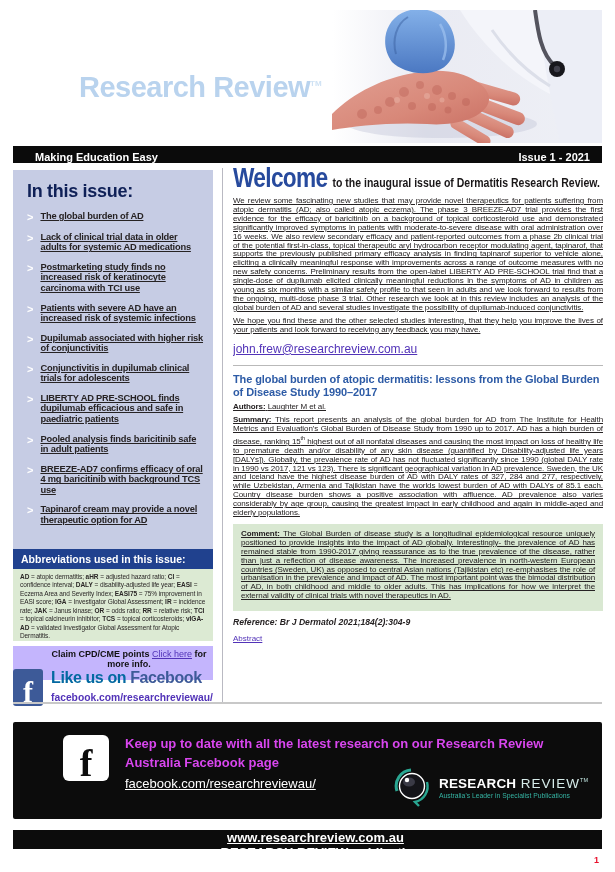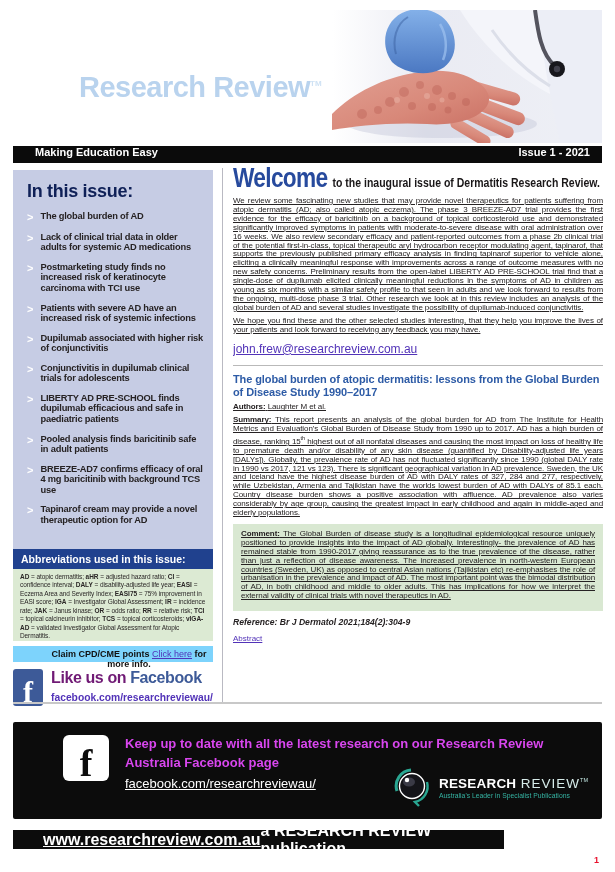--- a/index.html
+++ b/index.html
@@ -17,46 +17,46 @@
   }
   .banner svg { position:absolute; right:0; top:0; height:133px; width:310px; }
   .banner-text { position:absolute; left:26px; top:14px; z-index:2;margin-left:40px; }
   .mast-title { font-size:47px; font-weight:bold; color:#ffffff; letter-spacing:-1.5px; line-height:1.02; }
   .mast-sub { font-size:29px; font-weight:bold; color:#b9d3ee; letter-spacing:-0.5px; line-height:1.05; }
   .mast-tm { font-size:8px; vertical-align:super; color:#cfe2f4; font-weight:bold; letter-spacing:0; }
 
   
   .strapbar {
     left:13px; top:146px; width:589px; height:17px; background:#0b0b0b; color:#fff;
-    display:flex; justify-content:space-between; align-items:flex-start;
+    display:flex; justify-content:space-between; align-items:flex-end;
     padding:0 12px 0 22px; font-size:11px; font-weight:bold;
   }
 
   
   .issue-box { left:13px; top:170px; width:200px; height:445px; background:#c6cce4; padding:11px 8px 8px 14px; }
   .issue-title { font-size:18px; font-weight:bold; color:#0f2057; margin-bottom:9px; letter-spacing:-0.3px; }
   .si { display:flex; gap:7px; margin-bottom:8.5px; }
   .si .arr { color:#ffffff; font-weight:bold; font-size:11px; line-height:1.1; }
   .si .lbl { font-size:9.3px; font-weight:bold; color:#29252
 
-6; letter-spacing:-0.2px; line-height:1.16; }
+6; letter-spacing:-0.2px; line-height:1.16;text-decoration:underline; }
   .abbrev-bar { left:13px; top:549px; width:200px; height:20px; background:#20418e; color:#fff;
     font-size:10.5px; font-weight:bold; padding:4px 0 0 8px; }
   .abbrev-box { left:13px; top:569px; width:200px; height:72px; background:#dcead3;
     padding:4px 6px 3px 7px; font-size:6.5px; line-height:1.3; color:#2a2626; letter-spacing:-0.1px; }
   .abbrev-box b { letter-spacing:0; }
-  .cpd-box { left:13px; top:646px; width:200px; height:16px; background:#7dd3fc; text-align:center;
+  .cpd-box { left:13px; top:646px; width:200px; height:34px; background:#c4b5fd; text-align:center;
     font-size:9px; font-weight:bold; padding-top:2.5px; color:#111;padding-left:32px; }
   .cpd-box a { font-weight:normal; }
   .fb-box { left:13px; top:669px; width:200px; display:flex; gap:8px; align-items:flex-start; }
   .fb-sq { width:37px; height:37px; background:#3d5a98; border-radius:3px; color:#fff;
     font-weight:bold; font-size:30px; display:flex; justify-content:center; align-items:flex-end;
     line-height:0.95; font-family:"Liberation Serif", serif; }
   .fb-like-line { font-size:16px; font-weight:bold; letter-spacing:-0.4px; white-space:nowrap; }
-  .fb-like-line .pfx { color:#701a75; }
+  .fb-like-line .pfx { color:#0369a1; }
   .fb-like-line .brand { color:#3d5a98; }
   .fb-url { font-size:10.3px; font-weight:bold; }
 
   .vdiv { left:222px; top:168px; width:1px; height:534px; background:#b9b9c2; }
   .hdiv-full { left:13px; top:702px; width:589px; height:2px; background:#c8c8c8; }
 
   
   .main { left:233px; top:163px; width:370px; height:539px; overflow:hidden; }
   .welcome-line { white-space:nowrap; transform:scaleX(0.84); transform-origin:left; display:flex; align-items:baseline; gap:6px; margin-bottom:3px; }
   .welcome-word { font-size:27px; font-weight:bold; color:#274a9d; letter-spacing:-0.8px; }
@@ -84,23 +84,23 @@
   .foot-msg .tline { color:#d946ef; font-size:13px; font-weight:bold; line-height:1.45; white-space:nowrap; }
   .foot-url { display:inline-block; margin-top:3px; color:#ffffff; font-size:13px; text-decoration:underline; cursor:pointer; }
   .rr-logo { position:absolute; right:14px; bottom:12px; display:flex; align-items:center; gap:6px; }
   .rr-words { line-height:1; }
   .rr-w1 { color:#ffffff; font-weight:bold; font-size:13.5px; letter-spacing:0.2px; }
   .rr-w2 { color:#d7ecea; font-weight:normal; font-size:13.5px; letter-spacing:1px; }
   .rr-tm { color:#bfe3de; font-size:5.5px; vertical-align:super; }
   .rr-tag { color:#35b3a2; font-size:6.8px; margin-top:2px; }
 
   
-  .bottombar { left:13px; top:830px; width:491px; height:19px; background:#0c0c0c; color:#fff;
+  .bottombar { left:13px; top:830px; width:589px; height:19px; background:#0c0c0c; color:#fff;
     display:flex; justify-content:space-between; align-items:center; padding:0 14px 0 30px;
-    font-size:16px; font-weight:bold; }
+    font-size:13px; font-weight:bold;flex-direction:column; }
   .bottombar a { color:#fff; text-decoration:underline; cursor:pointer; }
   .pagenum { right:16px; top:855px; color:#e8112d; font-size:9px; font-weight:bold; }
 </style>
 </head>
 <body>
 
 <div class="abs banner">
   <svg viewBox="0 0 310 133" aria-hidden="true">
     <defs>
       <linearGradient id="bgfade" x1="0" y1="0" x2="1" y2="0">

